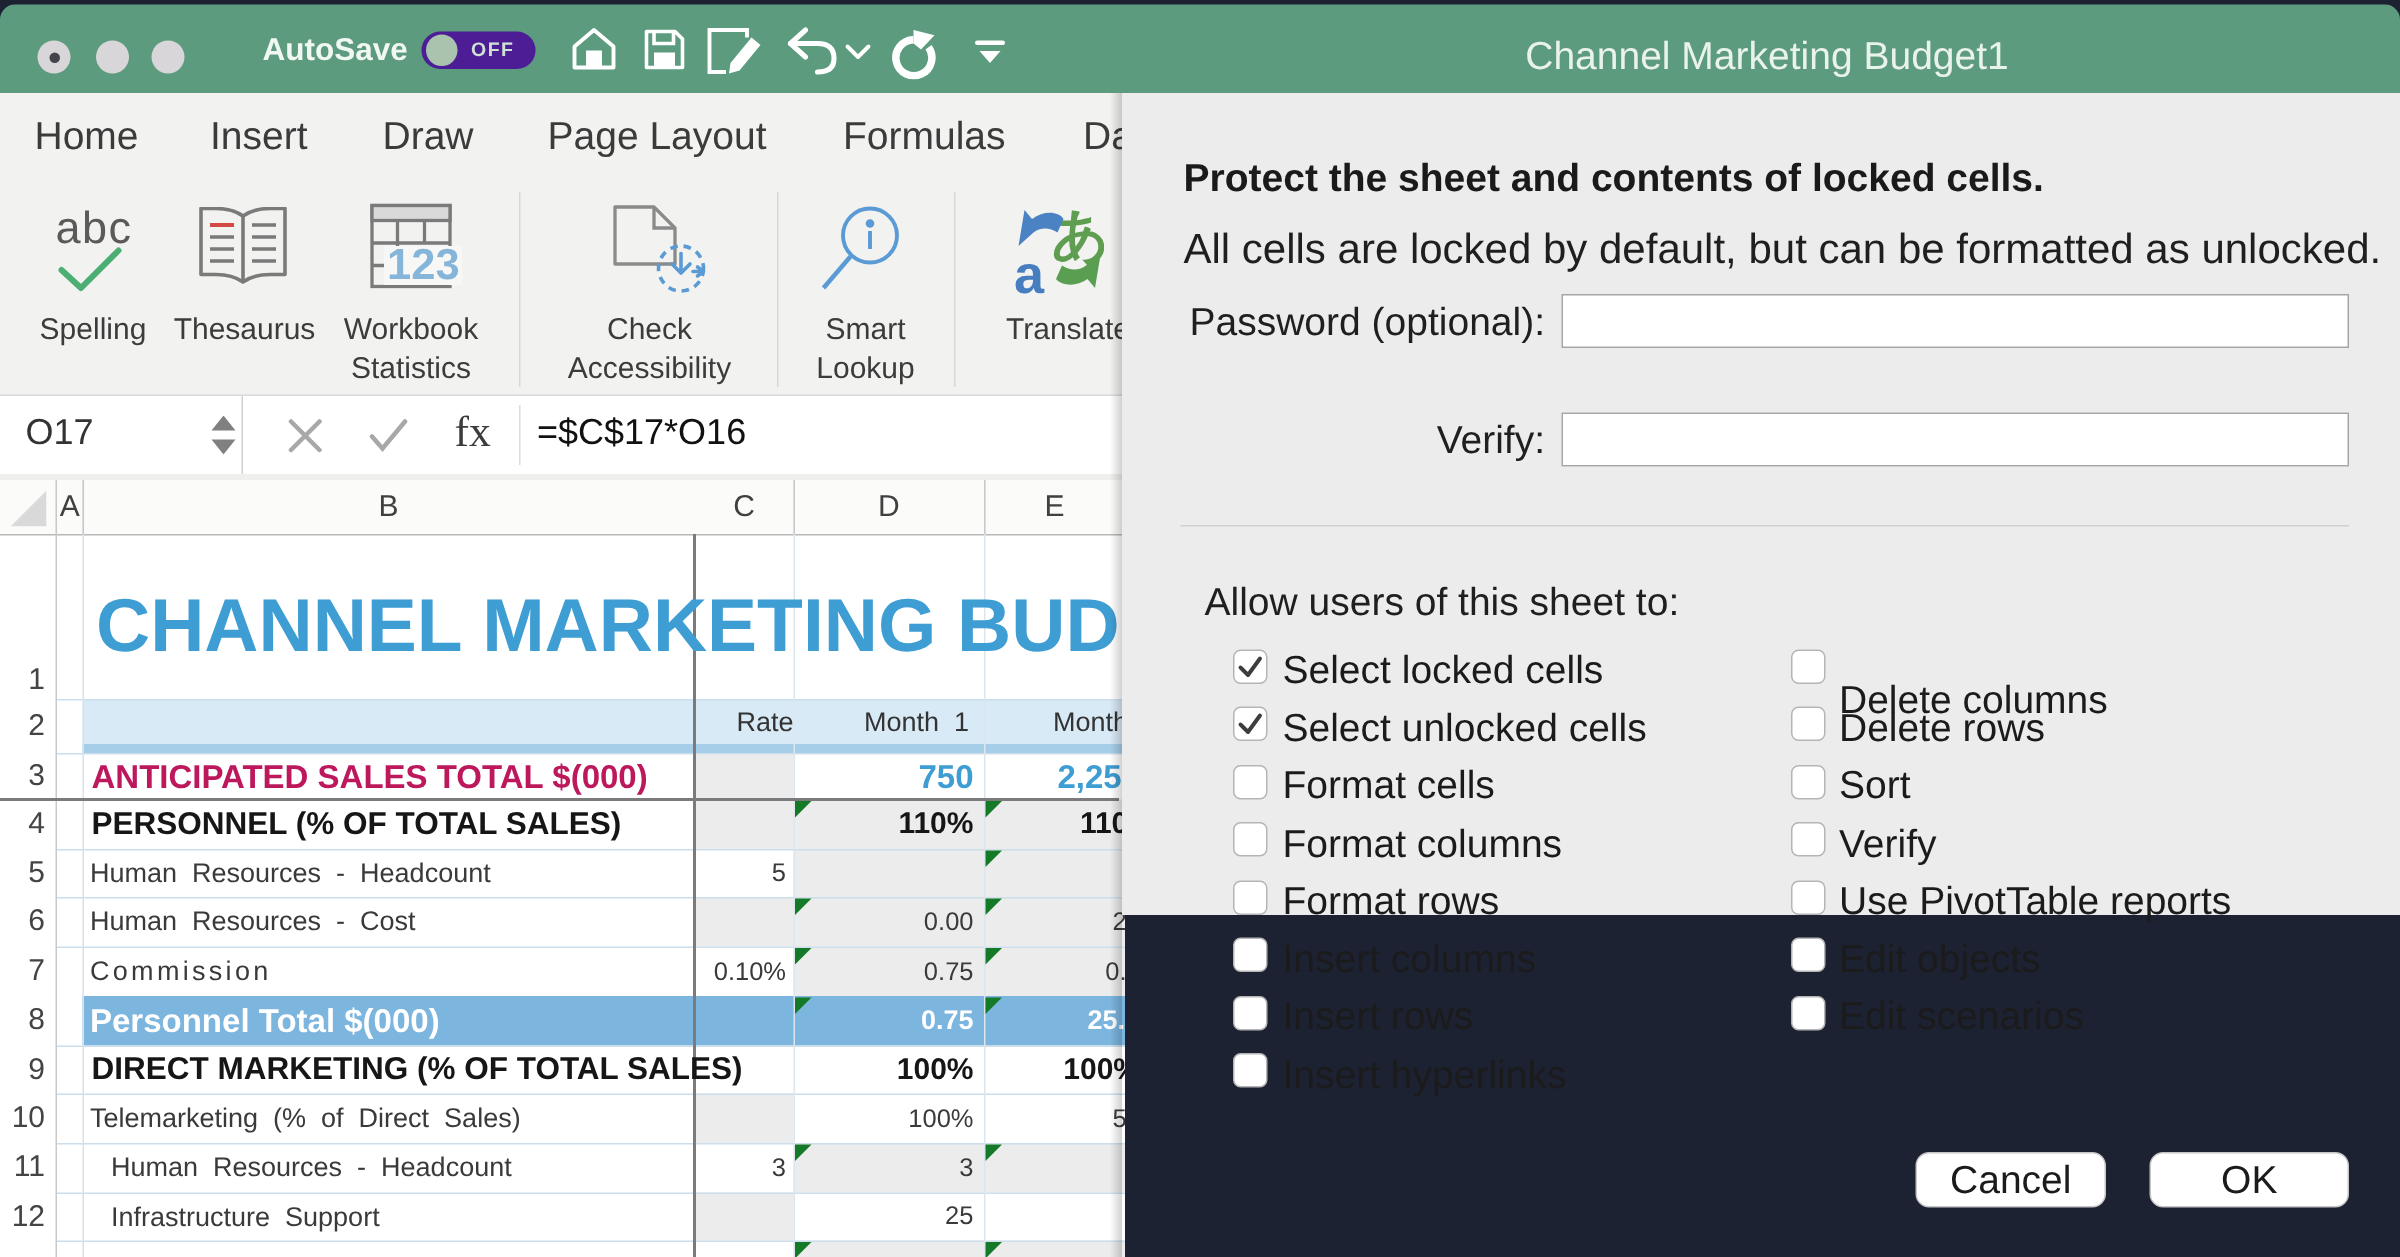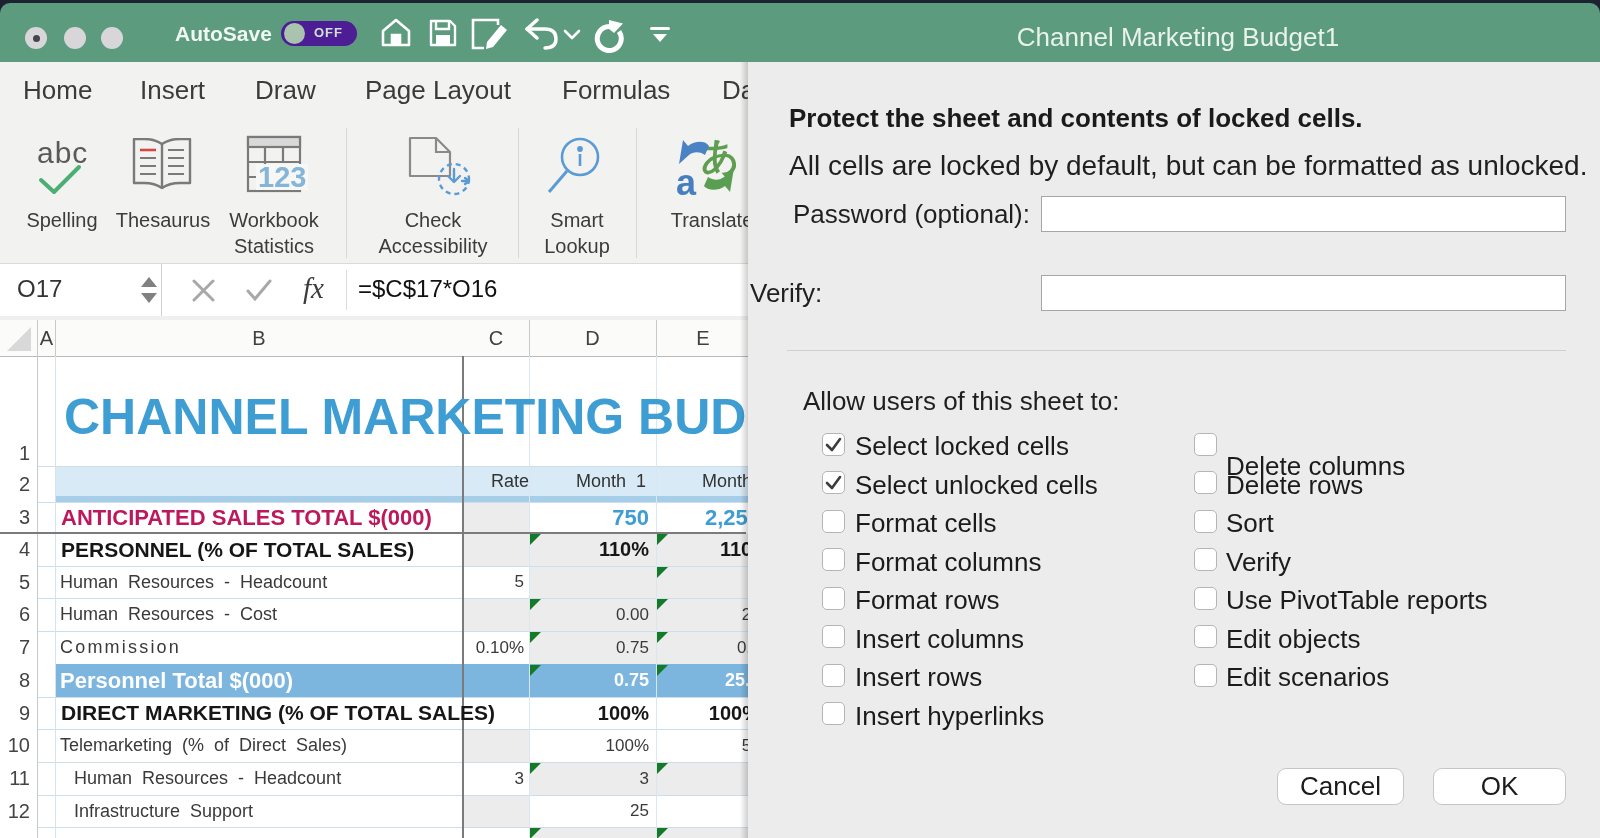--- a/index.html
+++ b/index.html
@@ -4,21 +4,21 @@
 <style>
 html,body{margin:0;padding:0}
 body{width:1600px;height:838px;position:relative;overflow:hidden;background:#1d2233;font-family:"Liberation Sans",sans-serif;-webkit-font-smoothing:antialiased}
 .abs{position:absolute}
 #titlebar{left:0;top:3px;width:1600px;height:59px;background:#5c9b7d;border-radius:10px 10px 0 0}
 #tabrow{left:0;top:62px;width:1600px;height:56px;background:#f2f2f1}
 #ribbon{left:0;top:118px;width:1600px;height:145px;background:#f2f2f1;border-bottom:1px solid #d4d4d4}
 #fbar{left:0;top:263px;width:1600px;height:52px;background:#fff;border-top:1px solid #dadada;border-bottom:1px solid #c9c9c9}
 #strip{left:0;top:316px;width:1600px;height:4px;background:#efefee;border-bottom:1px solid #c9c9c9}
 #grid{left:0;top:320px;width:750px;height:518px;background:#fff;overflow:hidden}
-#panel{left:748px;top:62px;width:852px;height:776px;background:#ececec}
+#panel{left:748px;top:62px;width:852px;height:548px;background:#ececec}
 #pshadow{left:740px;top:62px;width:8px;height:776px;background:linear-gradient(to right,rgba(0,0,0,0),rgba(0,0,0,0.18))}
 .tab{position:absolute;top:0;height:56px;line-height:56px;font-size:26px;color:#3b3b3b}
 .glabel{position:absolute;font-size:20px;color:#3c3c3c;text-align:center;line-height:26px}
 .gsep{position:absolute;top:10px;width:1px;height:130px;background:#d8d8d8}
 .hdr{top:0;height:36px;line-height:36px;text-align:center;font-size:20px;color:#404040}
 .fgray{background:#ececec}
 .gl{left:37px;width:713px;height:1px;background:#ccdeeb}
 .rn{left:0;width:30px;text-align:right;font-size:20px;color:#444}
 .tri{width:0;height:0;border-top:11px solid #157a27;border-right:11px solid transparent}
 .ct{white-space:nowrap}
@@ -148,21 +148,21 @@
     <path d="M9 0 L17 10 H1 Z"></path>
       <path d="M9 26 L17 16 H1 Z"></path>
   </svg>
   <div class="abs" style="left:161px;top:0;width:1px;height:52px;background:#d0d0d0"></div>
   <svg class="abs" style="left:192px;top:15px" width="23" height="23" viewBox="0 0 23 23" stroke="#a8a8a8" stroke-width="3" stroke-linecap="round">
     <path d="M2 2 L21 21 M21 2 L2 21"></path>
   </svg>
   <svg class="abs" style="left:246px;top:15px" width="26" height="23" viewBox="0 0 26 23" fill="none" stroke="#a8a8a8" stroke-width="3" stroke-linecap="round">
     <path d="M2 12 L9 20 L24 2"></path>
   </svg>
-  <div class="abs" style="left:303px;top:8px;font-size:29px;font-style:italic;font-family:'Liberation Serif',serif;color:#3c3c3c">fx</div>
+  <div class="abs" style="left:303px;top:8px;font-size:29px;font-family:'Liberation Serif',serif;color:#3c3c3c">fx</div>
   <div class="abs" style="left:346px;top:6px;width:1px;height:40px;background:#dcdcdc"></div>
   <div class="abs" style="left:358px;top:11px;font-size:24px;color:#111">=$C$17*O16</div>
 </div>
 <div class="abs" id="strip"></div>
 <div class="abs" id="grid">
   <div class="abs" style="left:0;top:0;width:750px;height:36px;background:#fbfbfa;border-bottom:1px solid #b9b9b9"></div>
   <div class="abs hdr" style="left:0;top:0;width:37px">&nbsp;</div>
   <div class="abs hdr" style="left:37px;top:0;width:19px">A</div>
   <div class="abs hdr" style="left:56px;top:0;width:406px">B</div>
   <div class="abs hdr" style="left:463px;top:0;width:66px">C</div>
@@ -277,21 +277,21 @@
   <div class="abs ct lbl" style="left:74px;top:475px;height:32px;line-height:32px">Infrastructure&nbsp; Support</div>
   <div class="abs ct num2" style="top:475px;height:32px;line-height:32px">25</div>
 </div>
 <div class="abs" id="pshadow"></div>
 <div class="abs" id="panel">
     <div class="abs" style="left:2px;top:0;width:850px;height:776px" id="pinner">
   <div class="abs" style="left:39px;top:41px;font-size:26px;font-weight:bold;color:#1a1a1a">Protect the sheet and contents of locked cells.</div>
   <div class="abs" style="left:39px;top:88px;font-size:28px;color:#1f1f1f">All cells are locked by default, but can be formatted as unlocked.</div>
   <div class="abs" style="left:0;top:137px;width:280px;text-align:right;font-size:26px;color:#1f1f1f">Password (optional):</div>
   <div class="abs inp" style="left:291px;top:134px"></div>
-  <div class="abs" style="left:0;top:216px;width:280px;font-size:26px;color:#1f1f1f">Verify:</div>
+  <div class="abs" style="left:0;top:216px;width:280px;text-align:right;font-size:26px;color:#1f1f1f">Verify:</div>
   <div class="abs inp" style="left:291px;top:213px"></div>
   <div class="abs" style="left:37px;top:288px;width:779px;height:1px;background:#d0d0d0"></div>
   <div class="abs" style="left:53px;top:324px;font-size:26px;color:#1f1f1f">Allow users of this sheet to:</div>
 
   <div class="abs cb ck" style="left:72px;top:371px">
         <svg width="23" height="23" viewBox="0 0 23 23" fill="none" stroke="#3d3d3d" stroke-width="2.6">
           <path d="M5 12 L10 17 L18 6" stroke-linecap="round" stroke-linejoin="round"></path>
         </svg>
       </div>
   <div class="abs cbl" style="left:105px;top:369px">Select locked cells</div>

